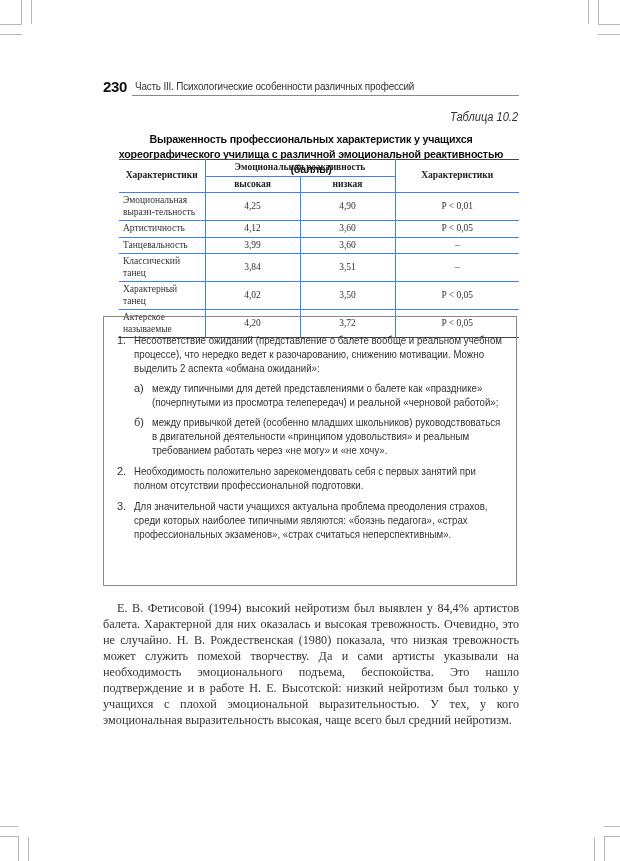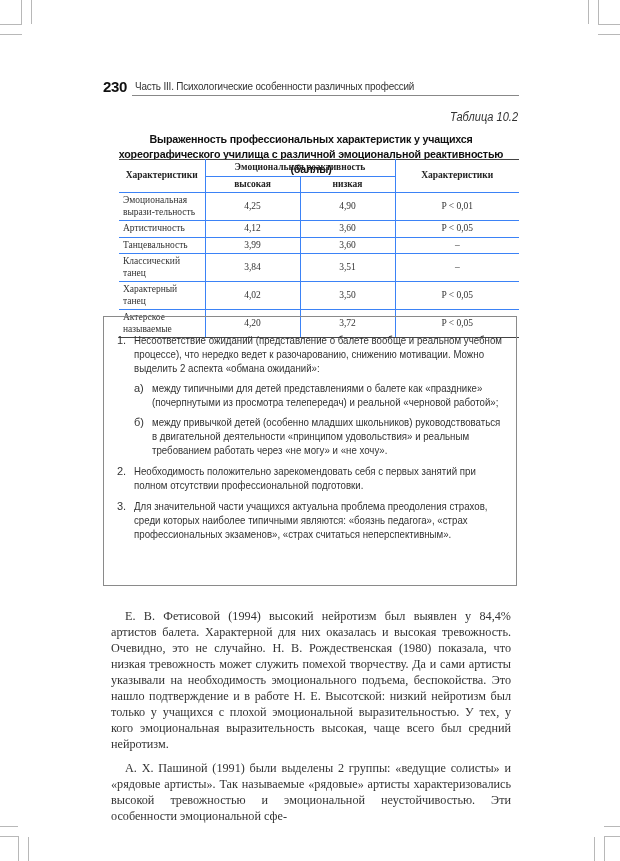--- a/index.html
+++ b/index.html
@@ -31,21 +31,21 @@
     .sidebar-box .inner { position: absolute; left: 13px; top: 9px; width: 390px; }
     .sidebar-box p { margin: 0; }
     .sb-text { display: block; transform: scaleX(0.88); transform-origin: left top; width: 113%; }
     .list-item { position: relative; padding-left: 17px; margin-top: 7px; }
     .list-marker { position: absolute; left: 0; top: 0; }
     .sub-item { position: relative; padding-left: 18px; margin-top: 6px; }
     .source { margin-top: 14px; }
     .source em { font-style: italic; }
 
     .body-text { position: absolute; left: 103px; top: 600px; width: 416px; font-family: "Liberation Serif", serif; font-size: 12.2px; line-height: 16px; color: #333; text-align: justify; }
-    .body-text p { margin: 8px; text-indent: 14px; }
+    .body-text p { margin: 0; text-indent: 14px; }
   </style>
 </head>
 <body>
 
 <div class="crop" style="left:0;top:24px;width:21px;height:1px;"></div>
 <div class="crop" style="left:21px;top:0;width:1px;height:25px;"></div>
 <div class="crop" style="left:31px;top:0;width:1px;height:24px;"></div>
 <div class="crop" style="left:0;top:34px;width:22px;height:1px;"></div>
 <div class="crop" style="left:598px;top:24px;width:22px;height:1px;"></div>
 <div class="crop" style="left:598px;top:0;width:1px;height:25px;"></div>
@@ -149,14 +149,13 @@
         <div class="list-item">
           <span class="list-marker">3.</span>
           <span class="sb-text">Для значительной части учащихся актуальна проблема преодоления страхов, среди которых наиболее типичными являются: «боязнь педагога», «страх профессиональных экзаменов», «страх считаться неперспективным».</span>
         </div>
       </div>
   </div>
 </div>
 
 <div class="body-text" id="body-text">
     <p>Е. В. Фетисовой (1994) высокий нейротизм был выявлен у 84,4% артистов балета. Характерной для них оказалась и высокая тревожность. Очевидно, это не случайно. Н. В. Рождественская (1980) показала, что низкая тревожность может служить помехой творчеству. Да и сами артисты указывали на необходимость эмоционального подъема, беспокойства. Это нашло подтверждение и в работе Н. Е. Высотской: низкий нейротизм был только у учащихся с плохой эмоциональной выразительностью. У тех, у кого эмоциональная выразительность высокая, чаще всего был средний нейротизм.</p>
-    <p>А. Х. Пашиной (1991) были выделены 2 группы: «ведущие солисты» и «рядовые артисты». Так называемые «рядовые» артисты характеризовались высокой тревожностью и эмоциональной неустойчивостью. Эти особенности эмоциональной сфе-</p>
   </div>
 
 </body></html>

